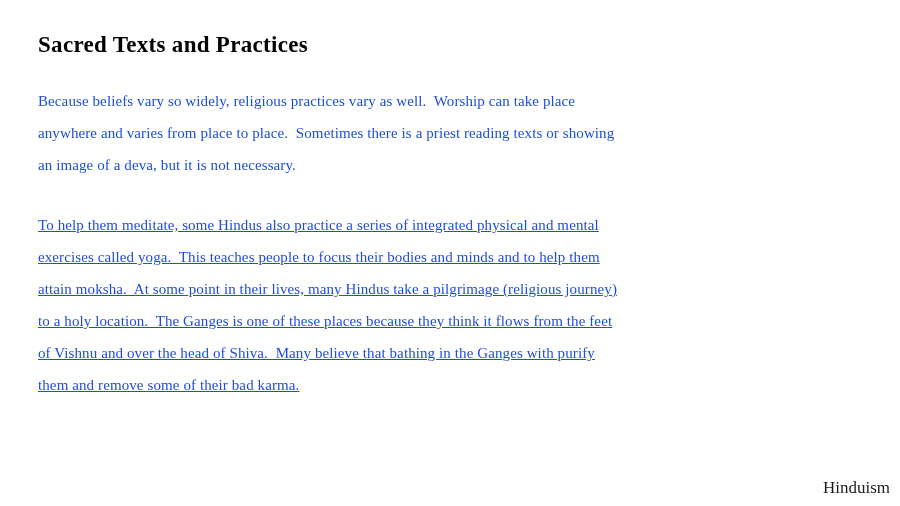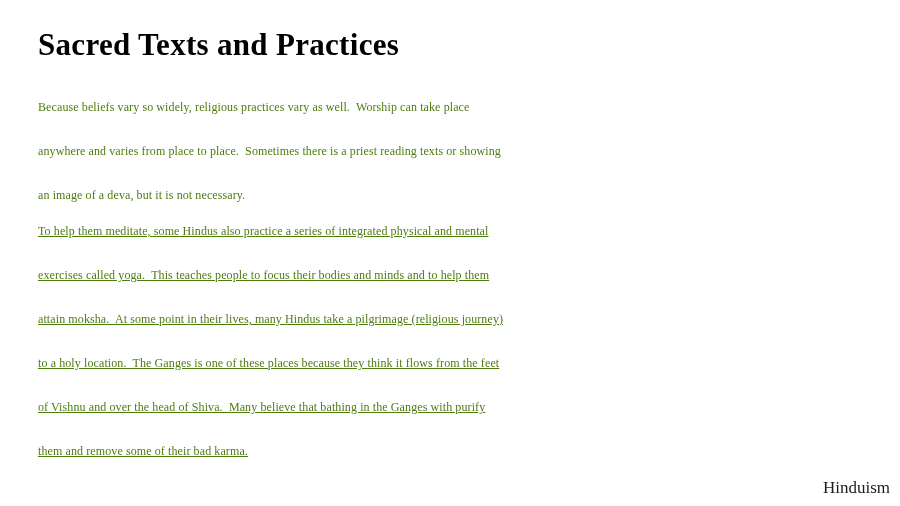--- a/index.html
+++ b/index.html
@@ -14,33 +14,33 @@
     background: #ffffff;
     font-family: "Liberation Serif", serif;
     overflow: hidden;
     box-sizing: border-box;
   }
   .slide-title {
     margin: 0;
     position: absolute;
     left: 38px;
     top: 26px;
-    font-size: 31px;
+    font-size: 23px;
     line-height: 38px;
     font-weight: bold;
     color: #000000;
     letter-spacing: 0.3px;
   }
   .body-paragraph {
     margin: 0;
     position: absolute;
     left: 38px;
-    font-size: 12px;
-    line-height: 44px;
-    color: #4d7c0f;
+    font-size: 15px;
+    line-height: 32px;
+    color: #1d4ed8;
     white-space: pre;          
     letter-spacing: 0.1px;
   }
   .paragraph-1 { top: 85px; }
   .paragraph-2 { top: 209px; text-decoration: underline; }
   .footer-label {
     position: absolute;
     right: 10px;
     bottom: 8px;
     font-size: 17px;

